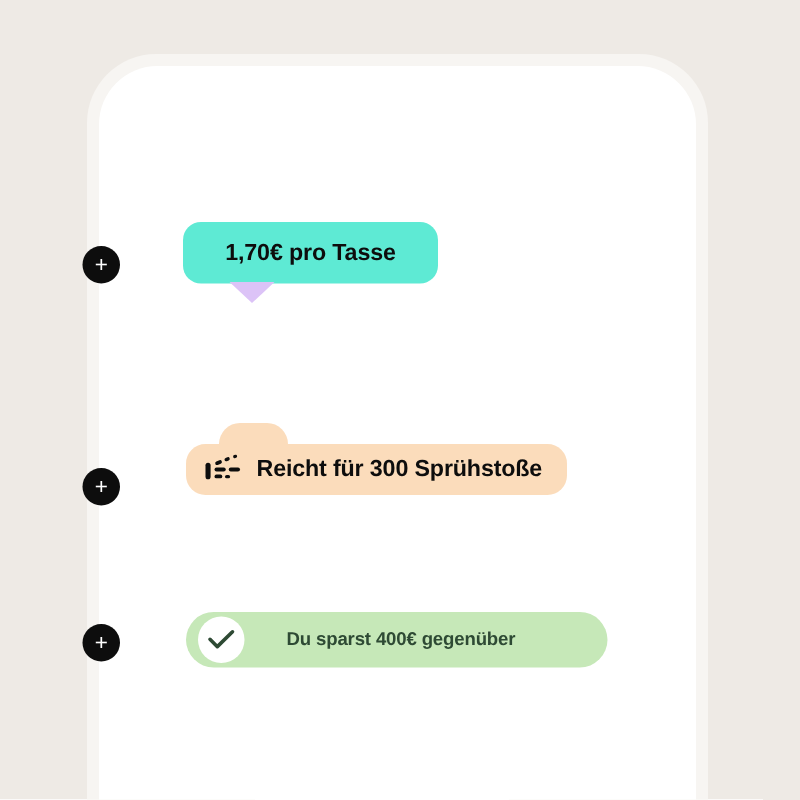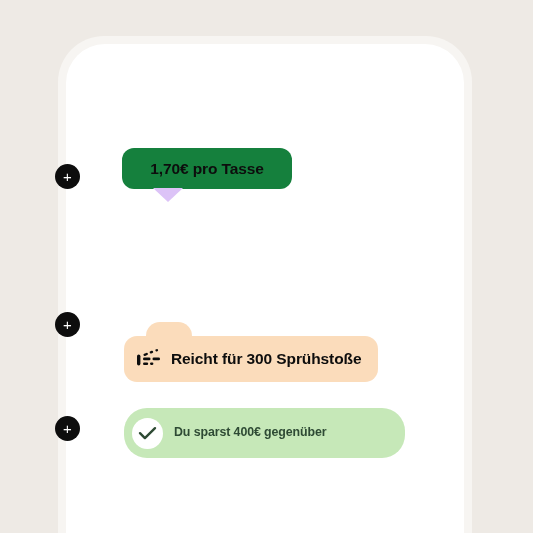--- a/index.html
+++ b/index.html
@@ -61,68 +61,67 @@
   }
   .bubble-text {
     font-weight:bold;
     letter-spacing:-0.1px;
   }
 
   
   #bubble-price {
     left:122px; top:148px;
     width:170px; height:41px;
-    background:#15803d;
+    background:#5eead4;
     border-radius:12px;
     justify-content:center;
   }
   #bubble-price .bubble-text {
     font-size:15.5px;
     color:#0d0d0d;
   }
   #price-tail {
     position:absolute;
     left:31px; top:40px;
     width:0; height:0;
     border-left:15px solid transparent;
     border-right:15px solid transparent;
     border-top:14px solid #dcc3f7;
   }
 
   
   #bubble-spray {
     left:124px; top:296px;
-    width:254px; height:46px;
+    width:254px; height:34px;
     background:#fbdcbb;
     border-radius:13px;
     padding-left:12px;
     gap:9px;
-    margin-top:40px;
   }
   #bubble-spray .bubble-text {
     font-size:15.5px;
     color:#0d0d0d;
   }
   #spray-bump {
     position:absolute;
     left:22px; top:-14px;
     width:46px; height:20px;
     background:#fbdcbb;
     border-radius:14px 14px 0 0;
   }
   .spray-icon { flex:0 0 auto; display:block; }
 
   
   #bubble-savings {
     left:124px; top:408px;
-    width:281px; height:50px;
+    width:281px; height:37px;
     background:#c6e8b8;
     border-radius:23px;
     padding-left:8px;
-    gap:11px;
+    gap:28px;
     align-items:center;
   }
   #savings-check {
     flex:0 0 auto;
     width:31px; height:31px;
     border-radius:50%;
     background:#ffffff;
     display:flex; align-items:center; justify-content:center;
   }
   #bubble-savings .bubble-text {

